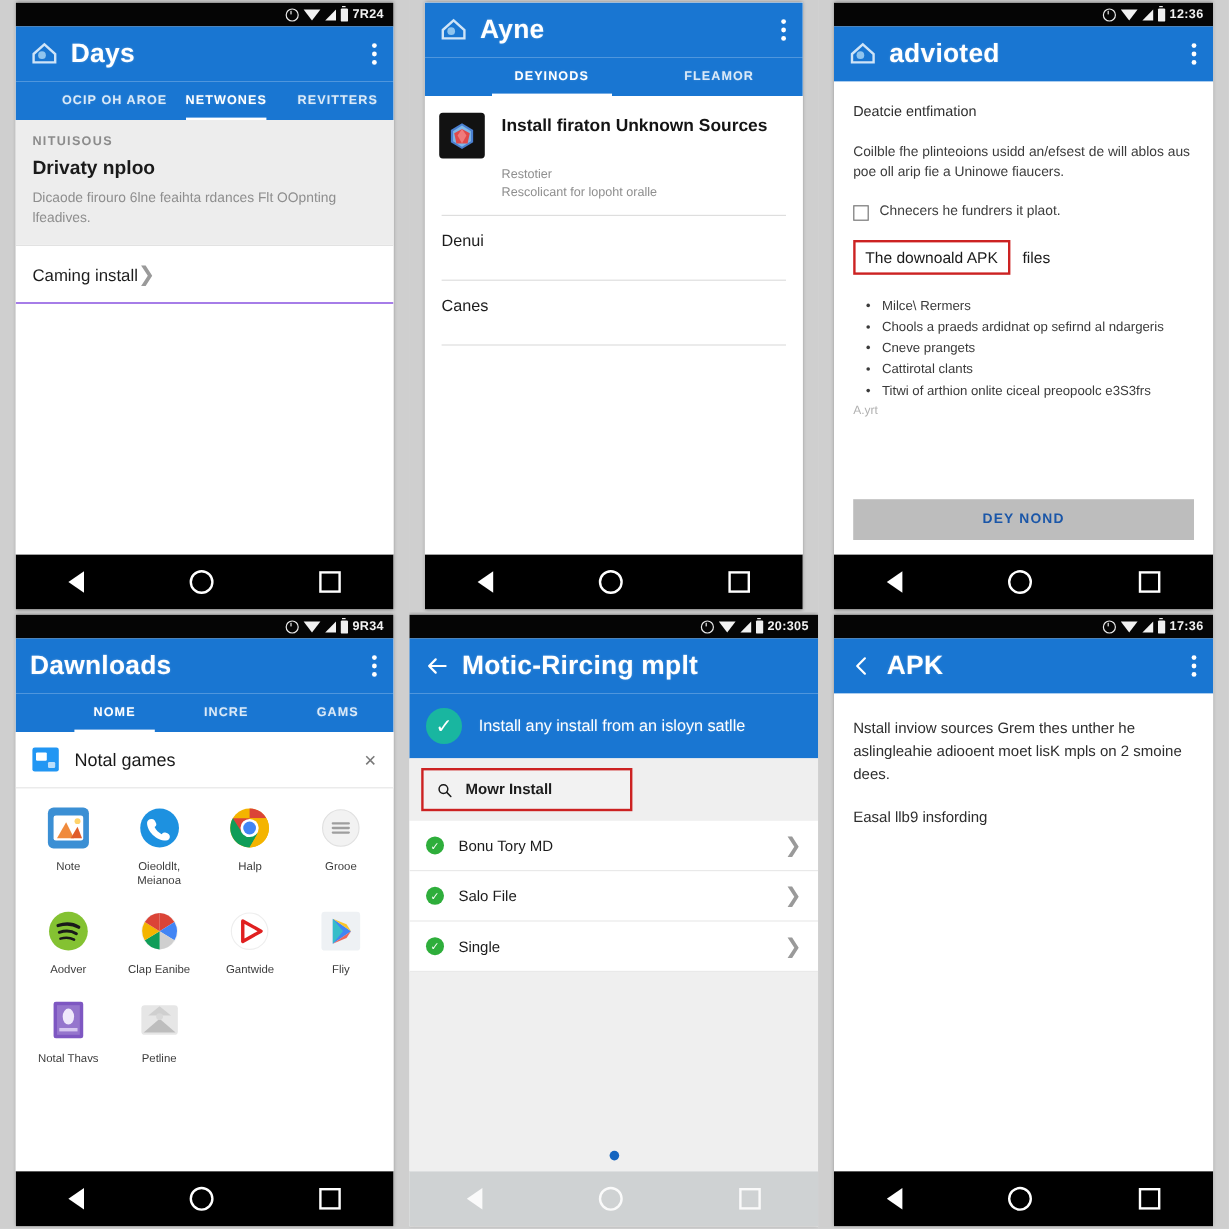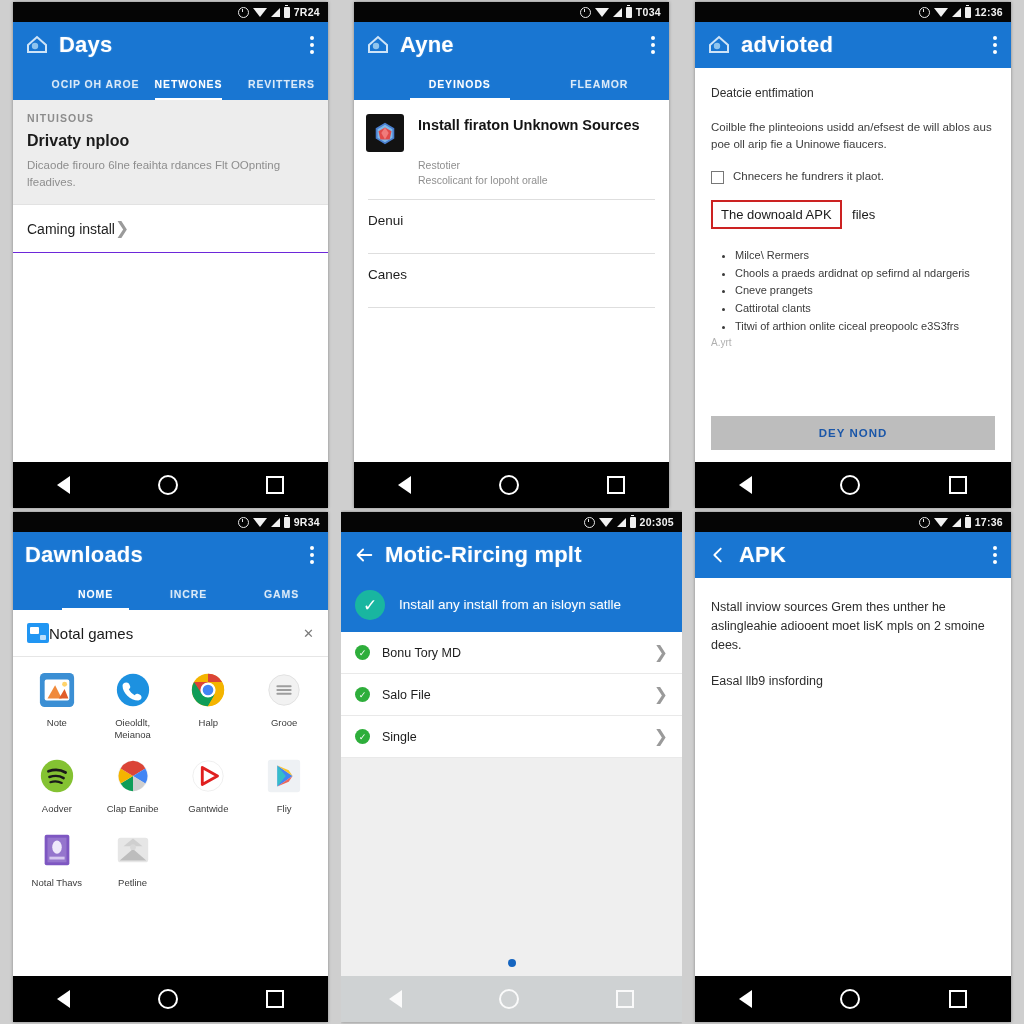--- a/index.html
+++ b/index.html
@@ -127,21 +127,21 @@
   .p3 .tiny{font-size:10px;color:#b0b0b0;margin-top:2px;}
   .flatbtn{
     margin:14px 16px 12px 16px;background:#bdbdbd;color:#1a56a8;
     text-align:center;padding:11px 0;font-size:11.5px;font-weight:700;letter-spacing:1px;
     cursor:pointer;
   }
   .spacer{flex:1;}
 
   
   .folder-row{
-    display:flex;align-items:center;padding:13px 14px;border-bottom:1px solid #e6e6e6;
+    display:flex;align-items:center;gap:13px;padding:13px 14px;border-bottom:1px solid #e6e6e6;
     background:#fff;cursor:pointer;
   }
   .folder-ico{
     width:22px;height:20px;flex:0 0 22px;background:#2196f3;border-radius:2px;position:relative;
   }
   .folder-ico:after{content:"";position:absolute;left:3px;top:4px;width:9px;height:7px;background:#fff;border-radius:1px;}
   .folder-ico:before{content:"";position:absolute;right:3px;bottom:3px;width:6px;height:5px;background:#bbdefb;border-radius:1px;}
   .folder-name{flex:1;font-size:15px;color:#1a1a1a;}
   .chev-d{color:#7a7a7a;font-size:13px;}
   .appgrid{
@@ -256,27 +256,20 @@
         <span class="nav-back"></span>
         <span class="nav-home"></span>
         <span class="nav-rec"></span>
       </div>
     </div>
   </div>
 
   <div class="cell">
     <div class="phone">
 
-      <div class="statusbar">
-        <span class="sb-ico clock-ico"></span>
-        <span class="sb-ico wifi-ico"></span>
-        <span class="sb-ico sig-ico"></span>
-        <span class="sb-ico bat-ico"></span>
-        <span class="sb-time">T034</span>
-      </div>
 
       <div class="appbar">
         <span class="app-logo">
           <svg viewBox="0 0 24 24" width="24" height="24">
               <path d="M3 12 L12 4 L21 12 L21 19 L3 19 Z" fill="none" stroke="#cfe4f7" stroke-width="2"></path>
               <circle cx="10" cy="13" r="3.2" fill="#8fc4ee"></circle>
             </svg>
         </span>
         <span class="title">Ayne</span>
         <span class="kebab">
@@ -562,20 +555,31 @@
         </span>
         <span class="title">Motic-Rircing mplt</span>
       </div>
 
       <div class="p5-banner">
         <span class="p5-check">✓</span>
         <span class="t">Install any install from an isloyn satlle</span>
       </div>
 
       <div class="content" style="display:flex;flex-direction:column;background:#efefef;">
+        <div class="searchwrap">
+          <div class="searchbox">
+            <span class="mag">
+              <svg viewBox="0 0 20 20" width="13" height="13">
+                  <circle cx="8.5" cy="8.5" r="5.6" fill="none" stroke="#1a1a1a" stroke-width="1.9"></circle>
+                  <path d="M12.8 12.8 L18 18" stroke="#1a1a1a" stroke-width="1.9" stroke-linecap="round"></path>
+                </svg>
+            </span>
+            <span class="q">Mowr Install</span>
+          </div>
+        </div>
 
         <div class="p5-list">
           <div class="p5-row">
             <span class="gcheck">✓</span>
             <span class="lbl">Bonu Tory MD</span>
             <span class="chev">❯</span>
           </div>
           <div class="p5-row">
             <span class="gcheck">✓</span>
             <span class="lbl">Salo File</span>

